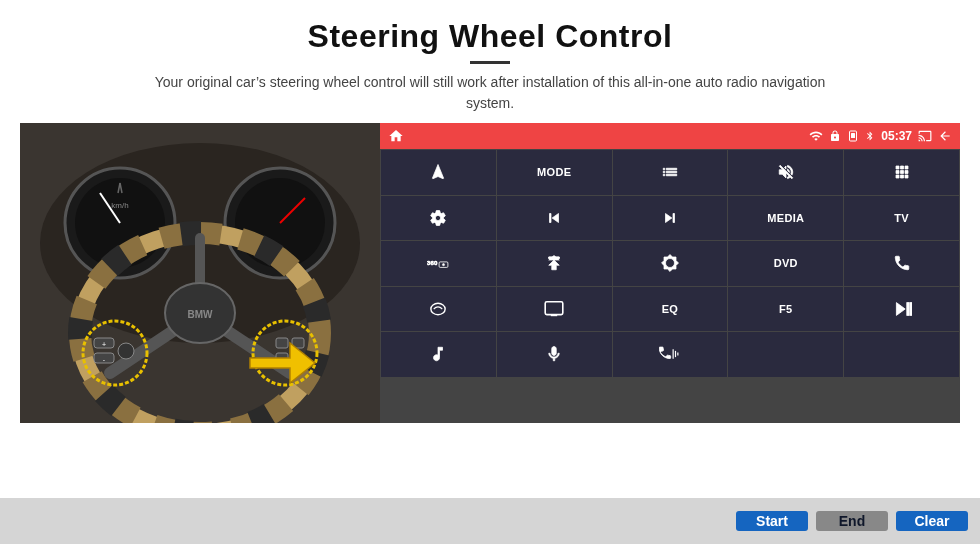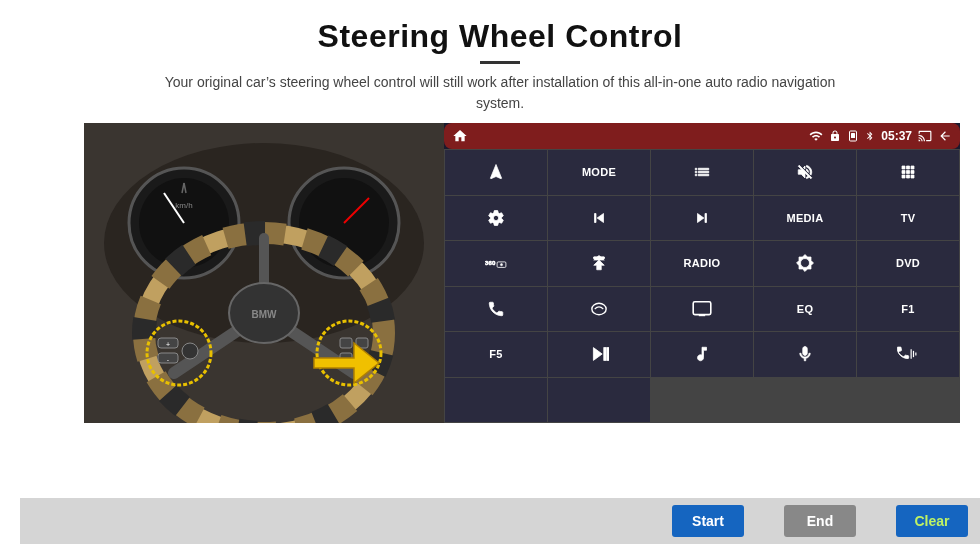--- a/index.html
+++ b/index.html
@@ -11,21 +11,20 @@
       overflow: hidden;
     }
 
     .page-wrapper {
       width: 980px;
       height: 544px;
       display: flex;
       flex-direction: column;
       align-items: center;
       background: #fff;
-      padding-left: 20px;
     }
 
     .header-section {
       text-align: center;
       padding: 18px 20px 8px;
       width: 100%;
     }
 
     .main-title {
       font-size: 32px;
@@ -53,27 +52,26 @@
       display: flex;
       flex-direction: row;
       width: 100%;
       flex: 1;
       padding: 0 20px 0 20px;
       gap: 0;
       align-items: flex-start;
     }
 
     .status-bar {
-      background: #7f1d1d;
+      background: #ef4444;
       display: flex;
       align-items: center;
       justify-content: space-between;
       padding: 2px 8px;
       height: 26px;
-      border-radius: 8px;
     }
 
     .status-right {
       display: flex;
       align-items: center;
       gap: 6px;
       color: #fff;
       font-size: 11px;
     }
 
@@ -100,54 +98,52 @@
       position: relative;
       letter-spacing: 0.3px;
     }
 
     .grid-btn svg {
       fill: #fff;
       stroke: #fff;
     }
 
     .bottom-btn {
-      height: 32px;
+      height: 20px;
       min-width: 72px;
       border: none;
       border-radius: 3px;
       font-size: 14px;
       font-weight: bold;
       cursor: pointer;
       padding: 0 16px;
-      margin-left: 32px;
     }
 
     .btn-start {
       background: #1565c0;
       color: #fff;
     }
 
     .btn-end {
       background: #888;
-      color: #ffffff;
+      color: #0f172a;
     }
 
     .btn-clear {
       background: #1565c0;
-      color: #bef264;
+      color: #ffffff;
     }
 
     
     .sw-bg {
       width: 360px;
       height: 300px;
       background: #2c2c2c;
       position: relative;
       overflow: hidden;
-      margin-left: 44px;
     }
   </style>
 </head>
 <body>
 
 <div class="page-wrapper">
 
   <div class="header-section">
     <h1 class="main-title">Steering Wheel Control</h1>
     <div class="title-divider"></div>
@@ -297,21 +293,20 @@
               <circle cx="30" cy="13" r="2" fill="#fff"></circle>
             </svg>
         </button>
         <button class="grid-btn">
           <svg width="18" height="18" viewBox="0 0 24 24">
               <path d="M5 20h14v-2H5v2zM19 9h-4V3H9v6H5l7 7 7-7z" fill="#fff" transform="rotate(180, 12, 12)"></path>
               <path d="M5 4h14v2H5z" fill="#fff"></path>
               <path d="M5 8l7-6 7 6z" fill="#fff"></path>
             </svg>
         </button>
-        <button class="grid-btn">RADIO</button>
         <button class="grid-btn">
           <svg width="18" height="18" viewBox="0 0 24 24">
               <path d="M20 15.31L23.31 12 20 8.69V4h-4.69L12 .69 8.69 4H4v4.69L.69 12 4 15.31V20h4.69L12 23.31 15.31 20H20v-4.69zM12 18c-3.31 0-6-2.69-6-6s2.69-6 6-6 6 2.69 6 6-2.69 6-6 6z" fill="#fff"></path>
             </svg>
         </button>
         <button class="grid-btn">DVD</button>
 
         <button class="grid-btn">
           <svg width="18" height="18" viewBox="0 0 24 24">
               <path d="M6.62 10.79c1.44 2.83 3.76 5.14 6.59 6.59l2.2-2.2c.27-.27.67-.36 1.02-.24 1.12.37 2.33.57 3.57.57.55 0 1 .45 1 1V20c0 .55-.45 1-1 1-9.39 0-17-7.61-17-17 0-.55.45-1 1-1h3.5c.55 0 1 .45 1 1 0 1.25.2 2.45.57 3.57.11.35.03.74-.25 1.02l-2.2 2.2z" fill="#fff"></path>
@@ -323,21 +318,20 @@
               <path d="M8 12 Q14 6 20 12" fill="none" stroke="#fff" stroke-width="1.5"></path>
             </svg>
         </button>
         <button class="grid-btn">
           <svg width="20" height="16" viewBox="0 0 24 20">
               <rect x="1" y="1" width="22" height="16" rx="2" fill="none" stroke="#fff" stroke-width="2"></rect>
               <line x1="8" y1="18" x2="16" y2="18" stroke="#fff" stroke-width="2"></line>
             </svg>
         </button>
         <button class="grid-btn">EQ</button>
-        <button class="grid-btn">F1</button>
 
         <button class="grid-btn">F5</button>
         <button class="grid-btn">
           <svg width="20" height="16" viewBox="0 0 24 20">
               <polygon points="5,2 16,10 5,18" fill="#fff"></polygon>
               <rect x="18" y="2" width="3" height="16" fill="#fff"></rect>
               <rect x="22" y="2" width="3" height="16" fill="#fff"></rect>
             </svg>
         </button>
 

